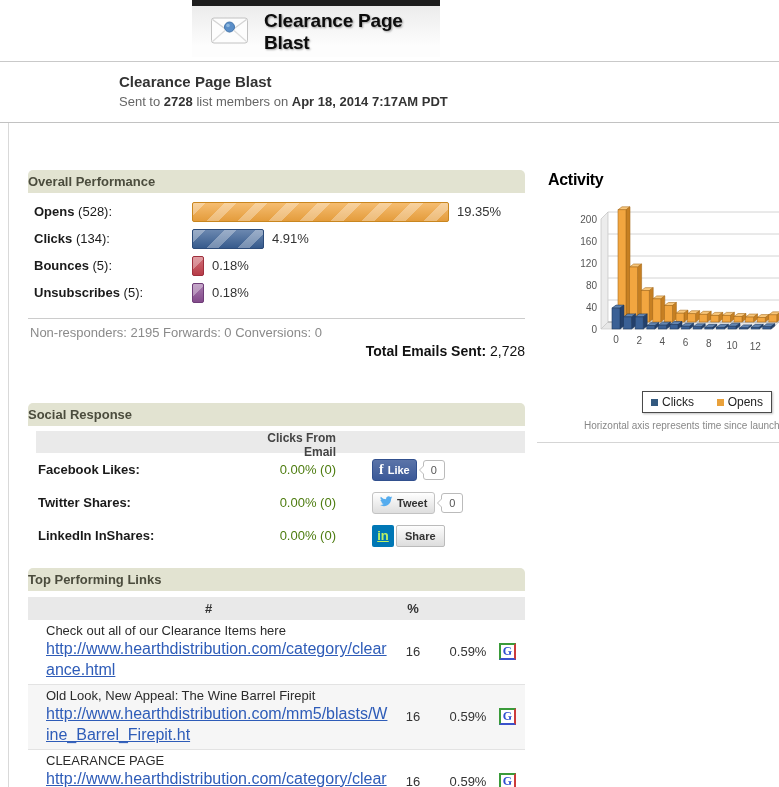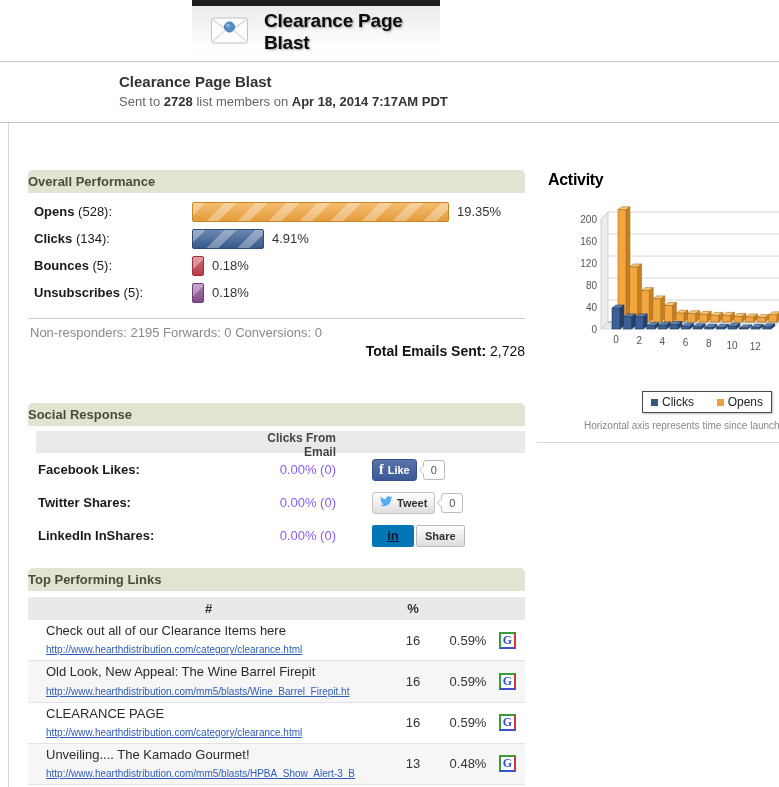--- a/index.html
+++ b/index.html
@@ -41,49 +41,49 @@
   .total-line b{font-weight:bold;}
 
   
   .social-table{position:absolute;left:36px;top:431px;width:489px;font-size:13px;}
   .social-hrow{display:grid;grid-template-columns:200px 100px 1fr;background:#eaeaea;height:22px;
                align-items:center;font-weight:bold;font-size:12px;color:#444;}
   .social-hrow .c1{text-align:right;}
   .social-hrow .c2{padding-left:36px;}
   .social-row{display:grid;grid-template-columns:200px 100px 1fr;height:33px;align-items:center;}
   .social-label{font-weight:bold;color:#1a1a1a;padding-left:2px;}
-  .social-val{text-align:right;color:#8b5cf6;}
+  .social-val{text-align:right;color:#4d7c0f;}
   .social-widget{padding-left:36px;display:flex;align-items:center;}
 
   .fb-btn{display:inline-flex;align-items:center;height:20px;background:linear-gradient(#5b74a8,#3b5998);
           border:1px solid #32508e;border-radius:3px;color:#fff;font-size:11px;font-weight:bold;padding:0 6px;gap:4px;}
   .fb-f{font-family:"Liberation Serif",serif;font-size:14px;font-weight:bold;}
   .bubble{display:inline-flex;align-items:center;justify-content:center;height:18px;min-width:20px;
           background:#fff;border:1px solid #bbb;border-radius:3px;font-size:11px;color:#555;margin-left:6px;position:relative;}
   .bubble:before{content:"";position:absolute;left:-5px;top:5px;border:4px solid transparent;border-right-color:#bbb;border-left:0;}
   .bubble:after{content:"";position:absolute;left:-4px;top:5px;border:4px solid transparent;border-right-color:#fff;border-left:0;}
   .tw-btn{display:inline-flex;align-items:center;height:20px;background:linear-gradient(#fff,#dedede);
           border:1px solid #c3c3c3;border-radius:3px;color:#333;font-size:11px;font-weight:bold;padding:0 7px;gap:4px;}
-  .li-ico{display:inline-flex;align-items:center;justify-content:center;width:42px;height:22px;background:#0077b5;
-          border-radius:2px;color:#0f172a;font-weight:bold;font-size:13px;text-decoration:underline;}
+  .li-ico{display:inline-flex;align-items:center;justify-content:center;width:22px;height:22px;background:#0077b5;
+          border-radius:2px;color:#bef264;font-weight:bold;font-size:13px;text-decoration:underline;}
   .li-btn{display:inline-flex;align-items:center;height:20px;background:linear-gradient(#fdfdfd,#ddd);
           border:1px solid #bbb;border-radius:2px;color:#333;font-size:11px;font-weight:bold;padding:0 8px;margin-left:2px;}
 
   
   .links-table{position:absolute;left:28px;top:597px;width:497px;}
   .links-hrow{display:grid;grid-template-columns:1fr 48px 62px 26px;background:#e9e9e9;height:23px;
               align-items:center;font-size:13px;font-weight:bold;color:#333;}
   .links-hrow .lt{padding-left:18px;}
   .links-hrow .ct,.links-hrow .pt{text-align:center;}
   .link-row{display:grid;grid-template-columns:1fr 48px 62px 26px;align-items:center;min-height:34px;
             border-bottom:1px solid #e3e3e3;}
   .link-row.alt{background:#f6f6f6;}
   .link-cell{padding:3px 0 3px 18px;}
   .link-title{font-size:13px;color:#2b2b2b;line-height:1.25;}
-  .link-url{font-size:10px;color:#2e5cb8;text-decoration:underline;line-height:1.3;word-break:break-all;}
+  .link-url{font-size:16px;color:#2e5cb8;text-decoration:underline;line-height:1.3;word-break:break-all;}
   .link-count,.link-pct{text-align:center;font-size:13px;color:#333;}
   .gicon{width:13px;height:13px;background:#fff;display:flex;align-items:center;justify-content:center;
          border-top:2px solid #3a9b3a;border-right:2px solid #cc3a3a;border-bottom:2px solid #3a52cc;border-left:2px solid #3a9b3a;
          font-family:"Liberation Serif",serif;font-weight:bold;font-size:12px;color:#2e4fd0;}
 
   
   .activity-title{position:absolute;left:548px;top:171px;font-size:16px;font-weight:bold;color:#000;letter-spacing:-0.3px;}
   .chart-wrap{position:absolute;left:575px;top:192px;width:204px;height:168px;}
   .legend{position:absolute;left:642px;top:391px;width:112px;height:20px;border:1px solid #4a4a4a;
           box-shadow:1px 1px 2px rgba(0,0,0,.25);background:#fff;display:flex;align-items:center;

